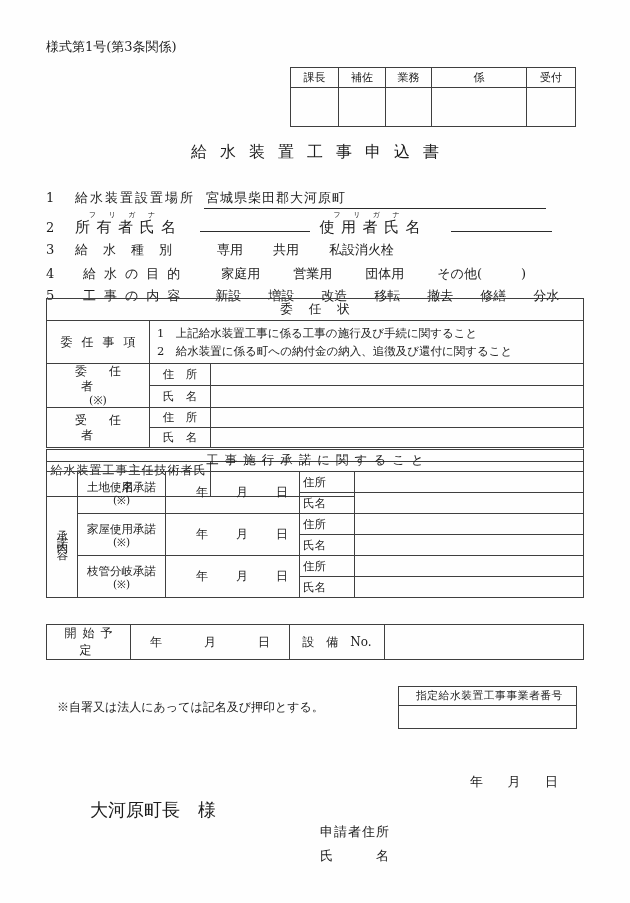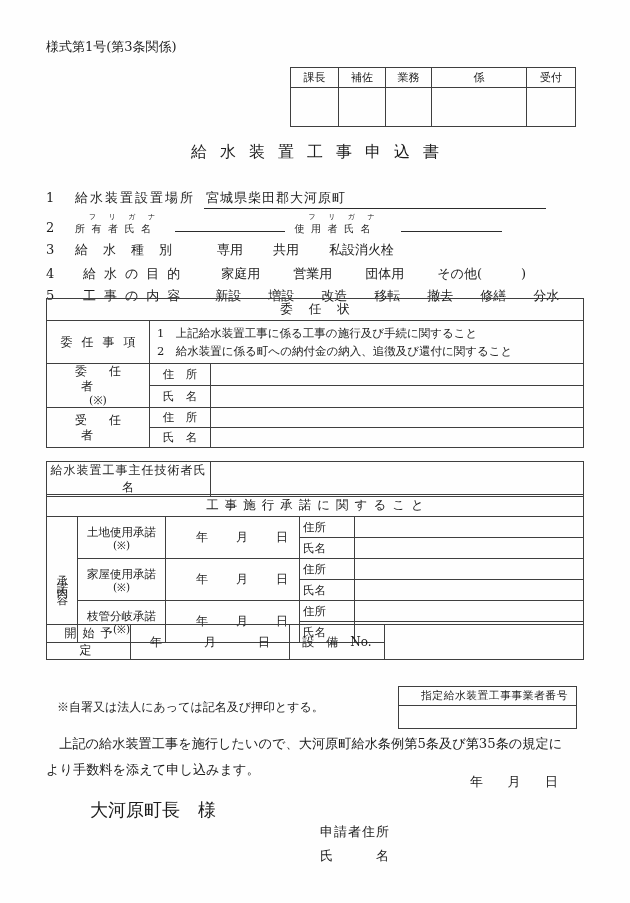--- a/index.html
+++ b/index.html
@@ -28,55 +28,55 @@
   
   .page-title{left:0;right:0;top:142px;text-align:center;font-size:16px;}
   
   .item{left:46px;font-size:13px;white-space:nowrap;height:18px;}
   .item .no{display:inline-block;width:14px;}
   .item .lbl{margin-left:15px;}
   .uvalue{display:inline-block;border-bottom:1px solid #2b2b2b;width:338px;margin-left:9px;padding:0 2px 1px 2px;letter-spacing:1px;}
   .ublank{display:inline-block;border-bottom:1px solid #2b2b2b;height:14px;vertical-align:baseline;}
   .furigana{position:relative;display:inline-block;margin-left:15px;}
   .furigana .kana{position:absolute;top:-8px;left:14px;font-size:7px;letter-spacing:12.5px;white-space:nowrap;}
-  .furigana .kanji{font-size:10px;letter-spacing:6.5px;margin-top:9px;}
+  .furigana .kanji{font-size:15px;letter-spacing:6.5px;margin-top:9px;}
   .item3 .opt{margin-left:30px;}
   .item4 .opt{margin-left:33px;}
   .item5 .opt{margin-left:27px;}
   
   .deleg{left:46px;top:298px;width:537px;}
   .deleg .title td{height:21px;font-size:12.5px;}
   .deleg .matters td{height:42px;}
   .deleg .matters .mline{font-size:11.5px;line-height:18px;padding-left:4px;}
   .deleg .r td{height:19px;}
   .party{font-size:12px;line-height:15px;}
   .party-note{font-size:11px;line-height:13px;}
   
   .chief{left:46px;top:445px;width:537px;margin-top:16px;}
   .chief td{height:23px;}
   .chief .lblc{font-size:12px;letter-spacing:1px;text-align:center;}
   
-  .consent{left:46px;top:494px;width:537px;}
+  .consent{left:46px;top:449px;width:537px;}
   .consent .title td{height:21px;font-size:12.5px;}
   .consent .r td{height:20px;}
   .vcell{text-align:center;}
   .vert-label{writing-mode:vertical-rl;text-orientation:upright;letter-spacing:6px;font-size:11.5px;display:inline-block;}
   .ctype{font-size:11.5px;line-height:14px;text-align:center;}
   .cnote{font-size:10.5px;line-height:12px;text-align:center;}
   .sub{font-size:11.5px;}
   .dflex{display:flex;justify-content:flex-end;gap:28px;padding-right:8px;font-size:12px;}
   
   .sched{left:46px;top:624px;width:537px;}
   .sched td{height:24px;}
   .dflex2{display:flex;justify-content:center;gap:42px;font-size:12px;}
   .dflex3{display:flex;justify-content:flex-end;gap:36px;padding-right:14px;font-size:12px;}
   
   .sign-note{left:57px;top:699px;font-size:12px;}
   .contractor{left:398px;top:686px;width:178px;}
-  .contractor td{height:18px;font-size:10.8px;text-align:center;letter-spacing:0.5px;padding-left:17px;}
+  .contractor td{height:18px;font-size:10.8px;letter-spacing:0.5px;padding-left:17px;}
   .contractor tr.body td{height:22px;}
   
   .closing-body{left:46px;top:731px;width:542px;font-size:13.2px;line-height:26px;}
   .date-line{left:470px;top:773px;width:88px;display:flex;justify-content:space-between;font-size:13px;}
   .addressee{left:90px;top:798px;font-size:18px;text-align:center;}
   .applicant{font-size:13px;letter-spacing:1px;}
 </style>
 </head>
 <body>
 
@@ -293,24 +293,20 @@
     <tbody>
         <tr>
           <td>指定給水装置工事事業者番号</td>
         </tr>
     <tr class="body">
           <td class="blank"></td>
         </tr>
   </tbody>
     </table>
 
-  <div class="abs closing-body">
-    <div>　上記の給水装置工事を施行したいので、大河原町給水条例第5条及び第35条の規定に</div>
-    <div>より手数料を添えて申し込みます。</div>
-  </div>
 
   <div class="abs date-line">
     <span>年</span>
     <span>月</span>
     <span>日</span>
   </div>
 
   <div class="abs addressee">大河原町長　様</div>
 
   <div class="abs applicant" style="left:320px;top:823px;">申請者住所</div>

